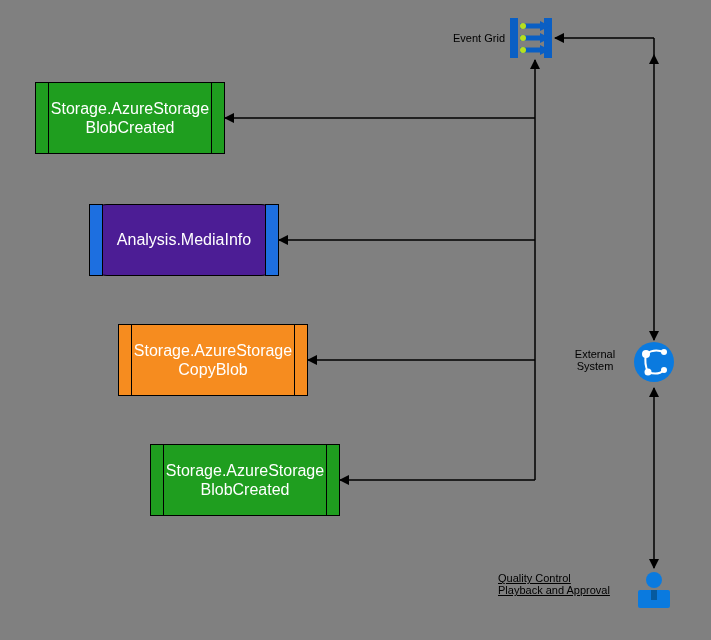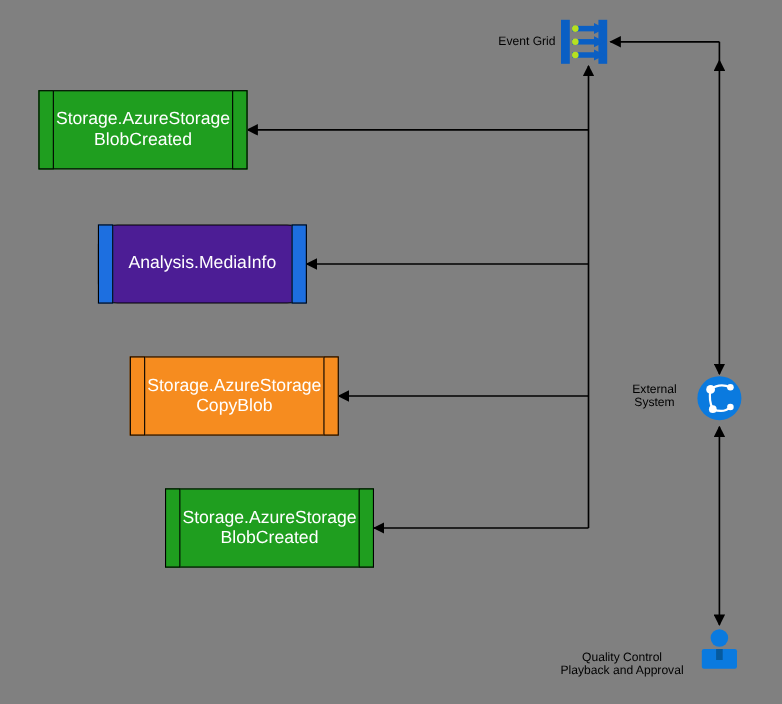--- a/index.html
+++ b/index.html
@@ -120,21 +120,21 @@
     <rect x="2" y="20" width="32" height="18" rx="2" fill="#0a7adf"></rect>
     <rect x="15" y="20" width="6" height="10" fill="#065a9e"></rect>
   </g>
 </svg>
 
 <div class="label-text" style="left:440px; top:32px; width:65px; text-align:right;">Event Grid</div>
 
 <div class="label-text" style="left:560px; top:348px; width:70px; text-align:center;">External
 System</div>
 
-<div class="label-text" style="left:498px; top:592px; width:135px; text-align:center;">Quality Control
+<div class="label-text" style="left:498px; top:572px; width:135px; text-align:left;text-decoration:underline;">Quality Control
 Playback and Approval</div>
 
 <div class="node-box green" style="left:35px; top:82px; width:190px; height:72px;">
   <div class="side-left"></div>
     <div class="side-right"></div>
   <div class="label-wrap">Storage.AzureStorage
 BlobCreated</div>
 </div>
 
 <div class="node-box blue" style="left:89px; top:204px; width:190px; height:72px;">

